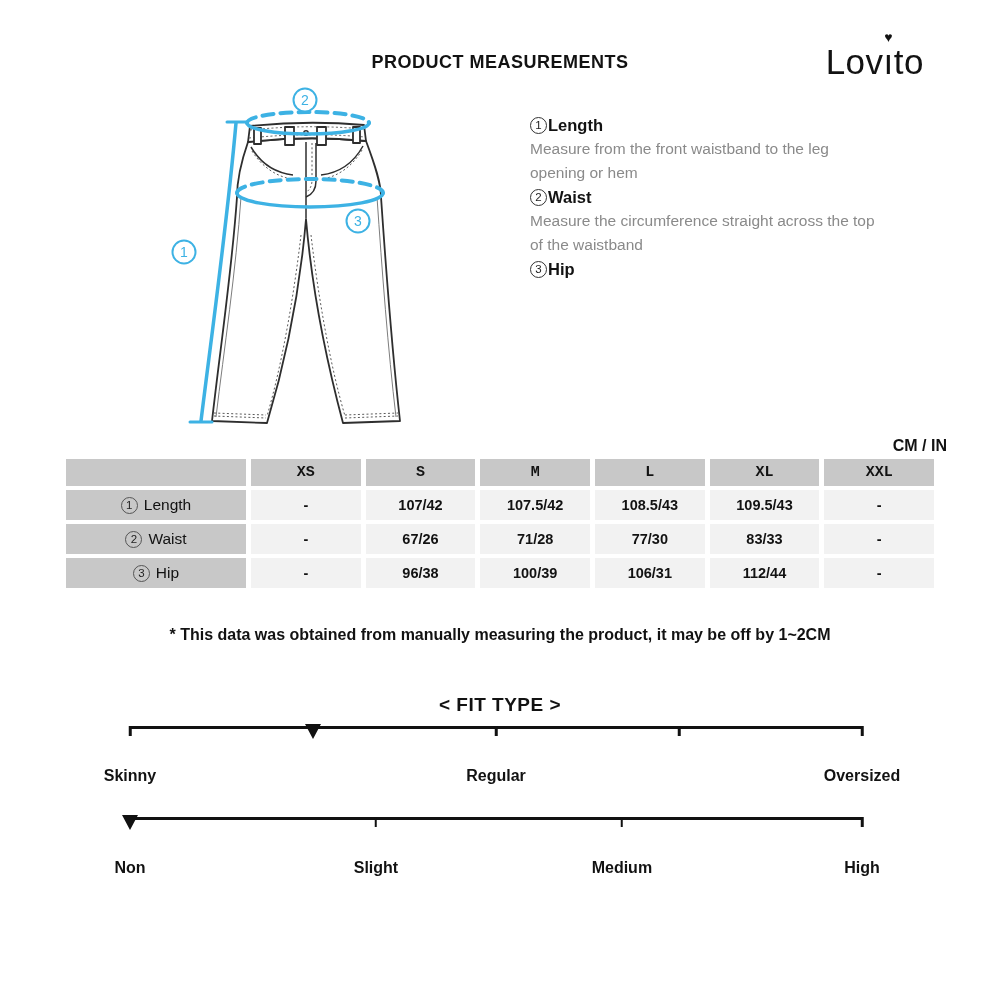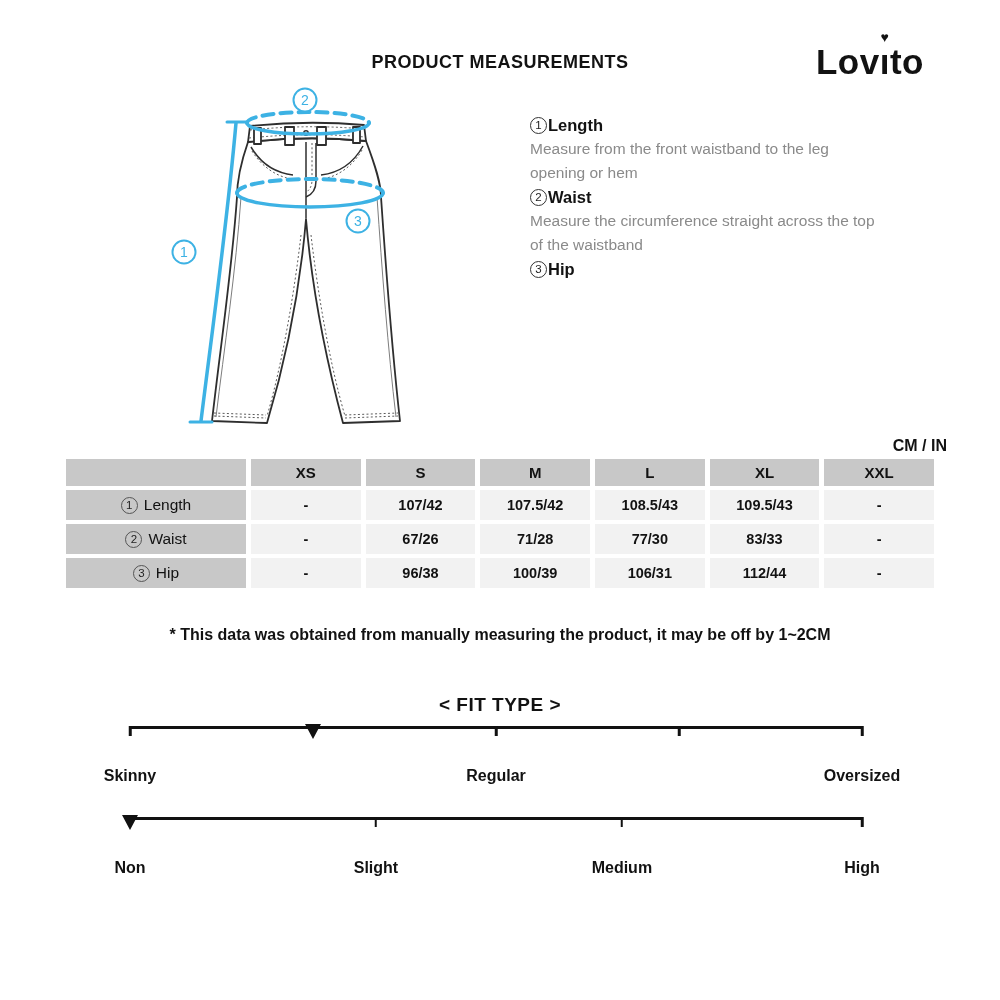--- a/index.html
+++ b/index.html
@@ -5,42 +5,42 @@
   :root{
     --accent:#3DB2E4; --table_header:#C8C8C8; --table_cell:#F2F2F2; --text_muted:#8A8A8A; --ink:#121212;
   }
   *{margin:0;padding:0;box-sizing:border-box;}
   html,body{background:#fff;}
   body{font-family:"Liberation Sans","DejaVu Sans",sans-serif;color:var(--ink);}
   .page{position:relative;width:1000px;height:1000px;background:#fff;overflow:hidden;}
 
   
   .title{position:absolute;left:0;right:0;top:52px;text-align:center;font-size:18px;font-weight:700;letter-spacing:.5px;}
-  .brand{position:absolute;top:42px;right:76px;font-size:35px;font-weight:700;letter-spacing:.5px;}
+  .brand{position:absolute;top:42px;right:76px;font-size:35px;font-weight:400;letter-spacing:.5px;}
   .brand .i-wrap{position:relative;display:inline-block;}
   .brand .heart{position:absolute;left:50%;top:-12px;transform:translateX(-50%);font-size:14px;line-height:14px;}
 
   
   .diagram{position:absolute;left:140px;top:85px;width:340px;height:360px;}
 
   
   .howto{position:absolute;left:530px;top:113px;width:352px;}
   .howto h2{font-size:20.5px;font-weight:700;margin-bottom:12px;}
   .howto .item-name{font-size:16.5px;font-weight:700;line-height:24px;display:flex;align-items:center;gap:1px;}
   .howto .item-desc{font-size:15.5px;color:var(--text_muted);line-height:24px;font-weight:400;}
   .circ{display:inline-block;width:17px;height:17px;border:1.3px solid #333;border-radius:50%;
         font-size:11.5px;line-height:14.5px;text-align:center;font-weight:400;color:#222;flex:0 0 auto;}
 
   
   .units{position:absolute;top:437px;right:53px;font-size:16px;font-weight:700;}
   .size-table{position:absolute;left:66px;top:459px;width:868px;display:grid;
       grid-template-columns:180px repeat(6,1fr);grid-template-rows:27px 30px 30px 30px;gap:4px 5px;}
   .size-table .cell{display:flex;align-items:center;justify-content:center;background:var(--table_cell);
       font-size:14.5px;font-weight:700;}
-  .size-table .head{background:var(--table_header);font-size:15px;font-weight:700;}
+  .size-table .head{background:var(--table_header);font-size:15px;font-weight:700;font-family:Liberation Mono, monospace;}
   .size-table .rowlabel{background:var(--table_header);font-weight:400;font-size:15.5px;gap:6px;}
   .size-table .rowlabel .circ{border-color:#555;}
 
   
   .footnote{position:absolute;left:0;right:0;top:626px;text-align:center;font-size:16px;font-weight:700;}
 
   
   .scale-title{position:absolute;left:0;right:0;text-align:center;font-size:19px;font-weight:700;letter-spacing:.5px;}
   .track{position:absolute;left:130px;width:732px;height:3px;background:#111;}
   .tick{position:absolute;top:0;width:2.5px;height:10px;background:#111;transform:translateX(-50%);}

